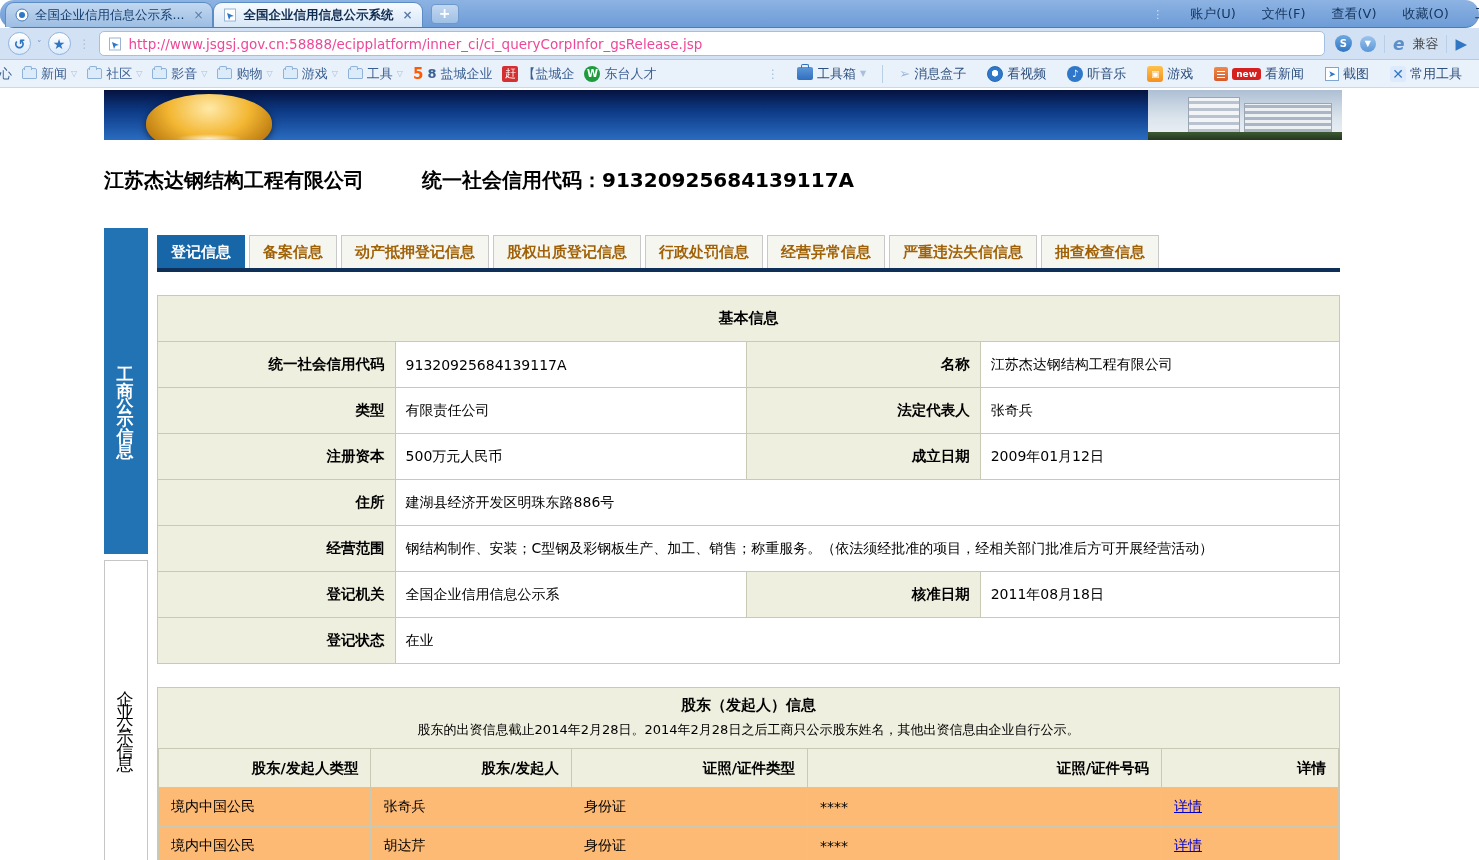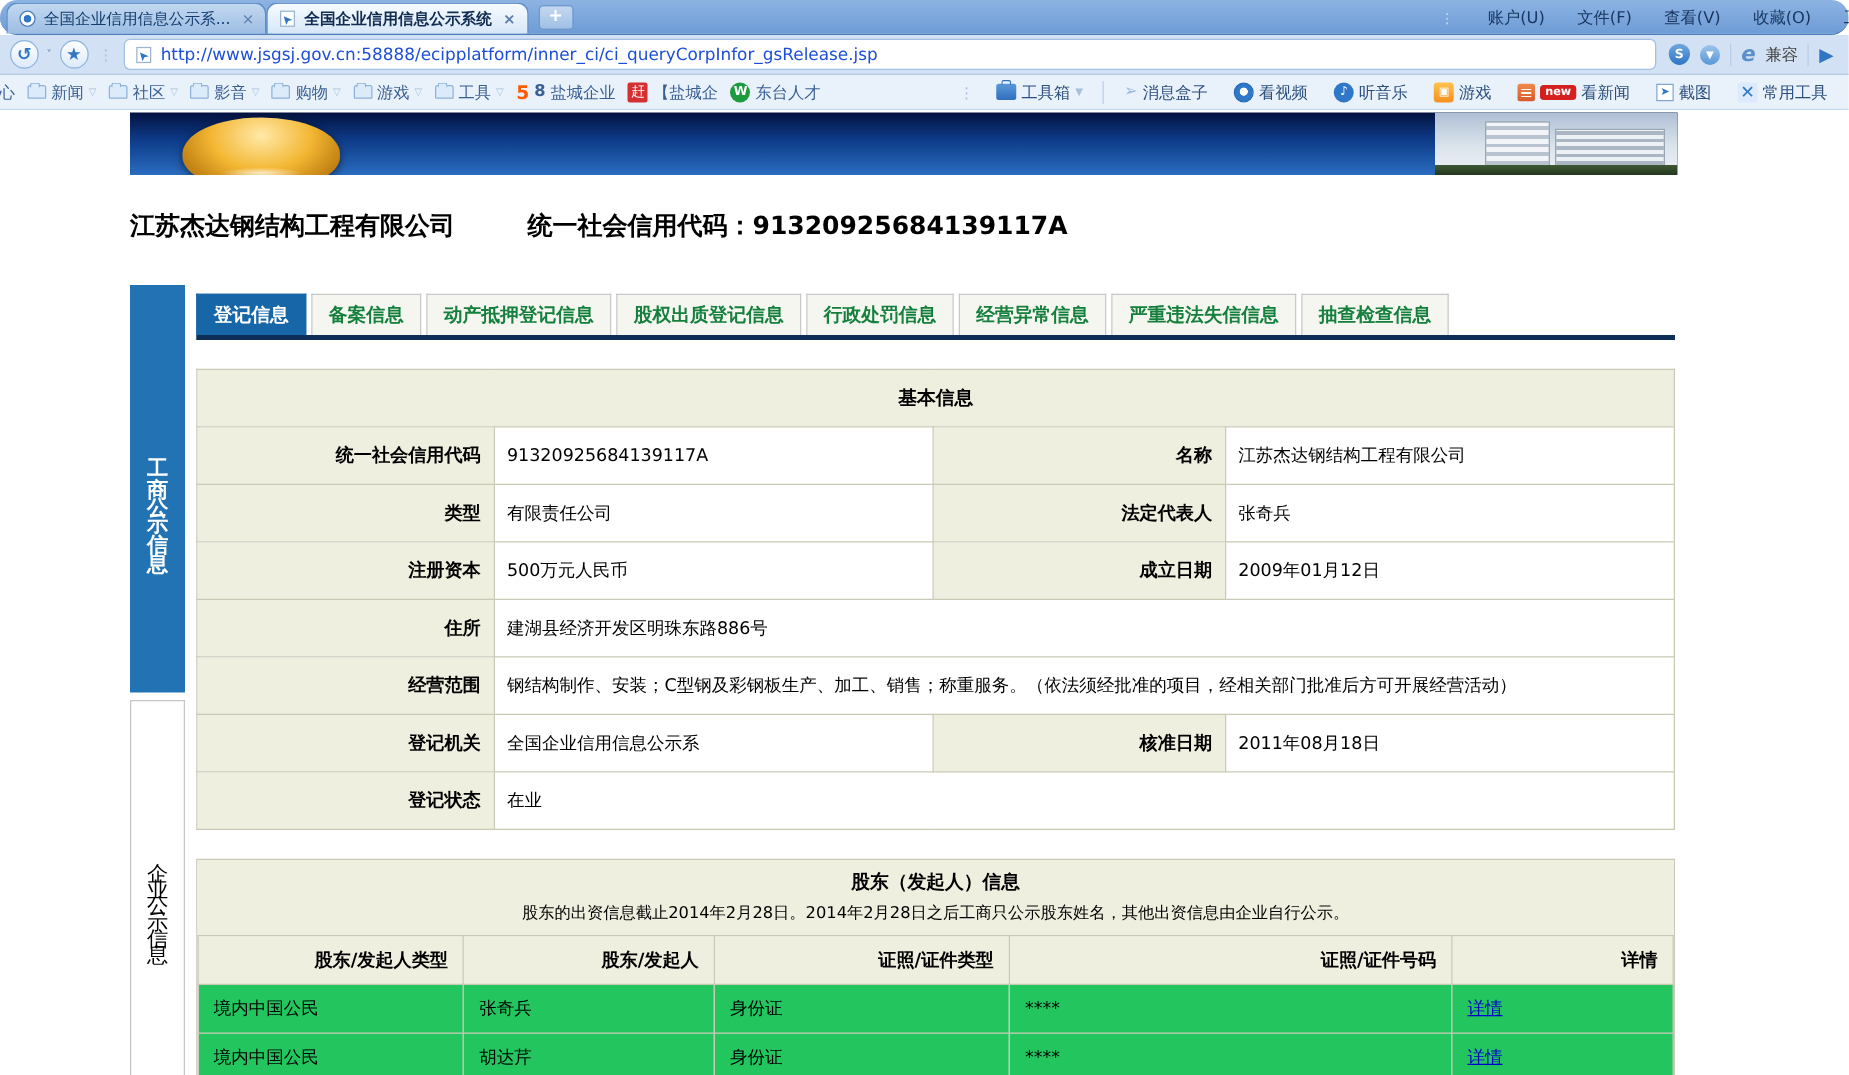--- a/index.html
+++ b/index.html
@@ -15,21 +15,21 @@
   .favicon { width:14px; height:14px; display:inline-block; }
   .newtab { width:28px; height:20px; margin:0 0 3px 8px; background:linear-gradient(#c3d8f0,#9fc0e6); border:1px solid #6f99cc; border-radius:4px; color:#fff; font-size:14px; line-height:17px; text-align:center; font-weight:bold; }
   .menubar { position:absolute; right:-40px; top:0; height:28px; display:flex; align-items:center; gap:26px; color:#16365e; font-size:13px; }
   .menu-dots { color:#cfe0f2; font-size:11px; letter-spacing:1px; }
 
   
   .addressbar { height:32px; background:#d2e1f3; border-bottom:1px solid #b3c9e4; display:flex; align-items:center; padding:0 8px; gap:6px; }
   .circle-btn { width:23px; height:23px; border-radius:50%; background:linear-gradient(#ffffff,#dceafa); border:1px solid #8fb4dd; display:flex; align-items:center; justify-content:center; color:#2f76c4; font-weight:bold; font-size:14px; flex:0 0 auto; }
   .mini-caret { color:#6b93c4; font-size:9px; }
   .vdots { color:#a7bfdc; font-size:12px; margin:0 2px; }
-  .url-box { flex:1; height:25px; background:#fff; border:1px solid #a3c0e2; border-radius:5px; display:flex; align-items:center; padding:0 8px; gap:7px; font-size:13.5px; color:#1d4ed8; }
+  .url-box { flex:1; height:25px; background:#fff; border:1px solid #a3c0e2; border-radius:5px; display:flex; align-items:center; padding:0 8px; gap:7px; font-size:13.5px; color:#ec4899; }
   .pageico { width:14px; height:14px; flex:0 0 auto; }
   .addr-right { display:flex; align-items:center; gap:8px; padding:0 4px; }
   .shield { width:17px; height:17px; border-radius:50% 50% 50% 50%/45% 45% 55% 55%; background:linear-gradient(#6fa8e0,#2f76c4); color:#fff; font-size:10px; font-weight:bold; display:flex; align-items:center; justify-content:center; }
   .dncirc { width:16px; height:16px; border-radius:50%; background:linear-gradient(#9cc4ee,#5a96d6); color:#fff; font-size:8px; display:flex; align-items:center; justify-content:center; }
   .sep { width:1px; height:18px; background:#b9cee7; }
   .elogo { font-style:italic; font-weight:bold; font-size:17px; color:#5b8fc9; }
   .compat-txt { font-size:13px; color:#444; }
   .fwd { color:#2f76c4; font-size:15px; }
 
   
@@ -65,38 +65,38 @@
   .bldg-a { position:absolute; left:40px; bottom:7px; width:52px; height:36px; background:repeating-linear-gradient(0deg,#b9c3cf 0 3px,#f2f4f7 3px 7px); border:1px solid #9aa6b4; }
   .bldg-b { position:absolute; left:96px; bottom:7px; width:88px; height:30px; background:repeating-linear-gradient(0deg,#aab6c4 0 3px,#eef1f4 3px 6px); border:1px solid #9aa6b4; }
   .trees { position:absolute; bottom:0; left:0; width:100%; height:8px; background:linear-gradient(#3d5a33,#24361e); }
   .title-row { position:absolute; left:104px; top:167px; display:flex; gap:58px; font-size:20px; font-weight:bold; color:#000; }
 
   .side-item1 { position:absolute; left:104px; top:228px; width:44px; height:326px; background:#2173b4; color:#fff; display:flex; align-items:center; justify-content:center; writing-mode:vertical-rl; text-orientation:upright; letter-spacing:15px; font-size:17px; font-weight:bold; padding-top:14px; }
   .side-item2 { position:absolute; left:104px; top:560px; width:44px; height:301px; background:#fff; border:1px solid #c6c6c6; color:#000; display:flex; align-items:center; justify-content:center; writing-mode:vertical-rl; text-orientation:upright; letter-spacing:13px; font-size:17px; padding-top:10px; }
 
   .content { position:absolute; left:157px; top:235px; width:1183px; }
   .ctabs { display:flex; gap:4px;align-items:center; }
-  .ctab { background:#f6f6f1; border:1px solid #c9c9c9; border-bottom:none; padding:7px 13px 6px; font-size:15px; font-weight:bold; color:#15803d; white-space:nowrap; }
+  .ctab { background:#f6f6f1; border:1px solid #c9c9c9; border-bottom:none; padding:7px 13px 6px; font-size:15px; font-weight:bold; color:#a16207; white-space:nowrap; }
   .ctab.active { background:#1767a8; color:#fff; border-color:#1767a8; }
   .ctab-bar { height:4px; background:#0e2f57; }
 
   table.info { margin-top:23px; border-collapse:collapse; width:100%; table-layout:fixed; font-size:14px; color:#000; }
   table.info td { border:1px solid #c9c9b6; height:46px; padding:0 10px; overflow:hidden; }
   td.hd { background:#efefdf; text-align:center; font-weight:bold; font-size:15px; }
   td.lbl { background:#efefdf; text-align:right; font-weight:bold; font-size:14.5px; }
   td.val { background:#fff; text-align:left; }
 
   .sh-block { margin-top:23px; border:1px solid #c9c9b6; }
   .sh-head { background:#efefdf; text-align:center; padding:8px 0 9px; }
   .sh-title { font-size:15px; font-weight:bold; }
   .sh-note { font-size:13px; margin-top:6px; }
   table.sh { border-collapse:collapse; width:100%; table-layout:fixed; font-size:14px; color:#000; }
   table.sh td { border:1px solid #c9c9b6; height:39px; padding:0 12px; }
   table.sh td.h { background:#efefdf; text-align:right; font-weight:bold; font-size:14.5px; }
-  table.sh td.c { background:#22c55e; text-align:left; }
+  table.sh td.c { background:#fdba74; text-align:left; }
   a.detail { color:#0000cc; text-decoration:underline; }
   .next-strip { margin-top:6px; height:14px; background:#efefdf; border:1px solid #c9c9b6; }
 </style>
 </head>
 <body>
 
 <div class="screen">
 
   <div class="tabbar">
     <div class="tab inactive">

